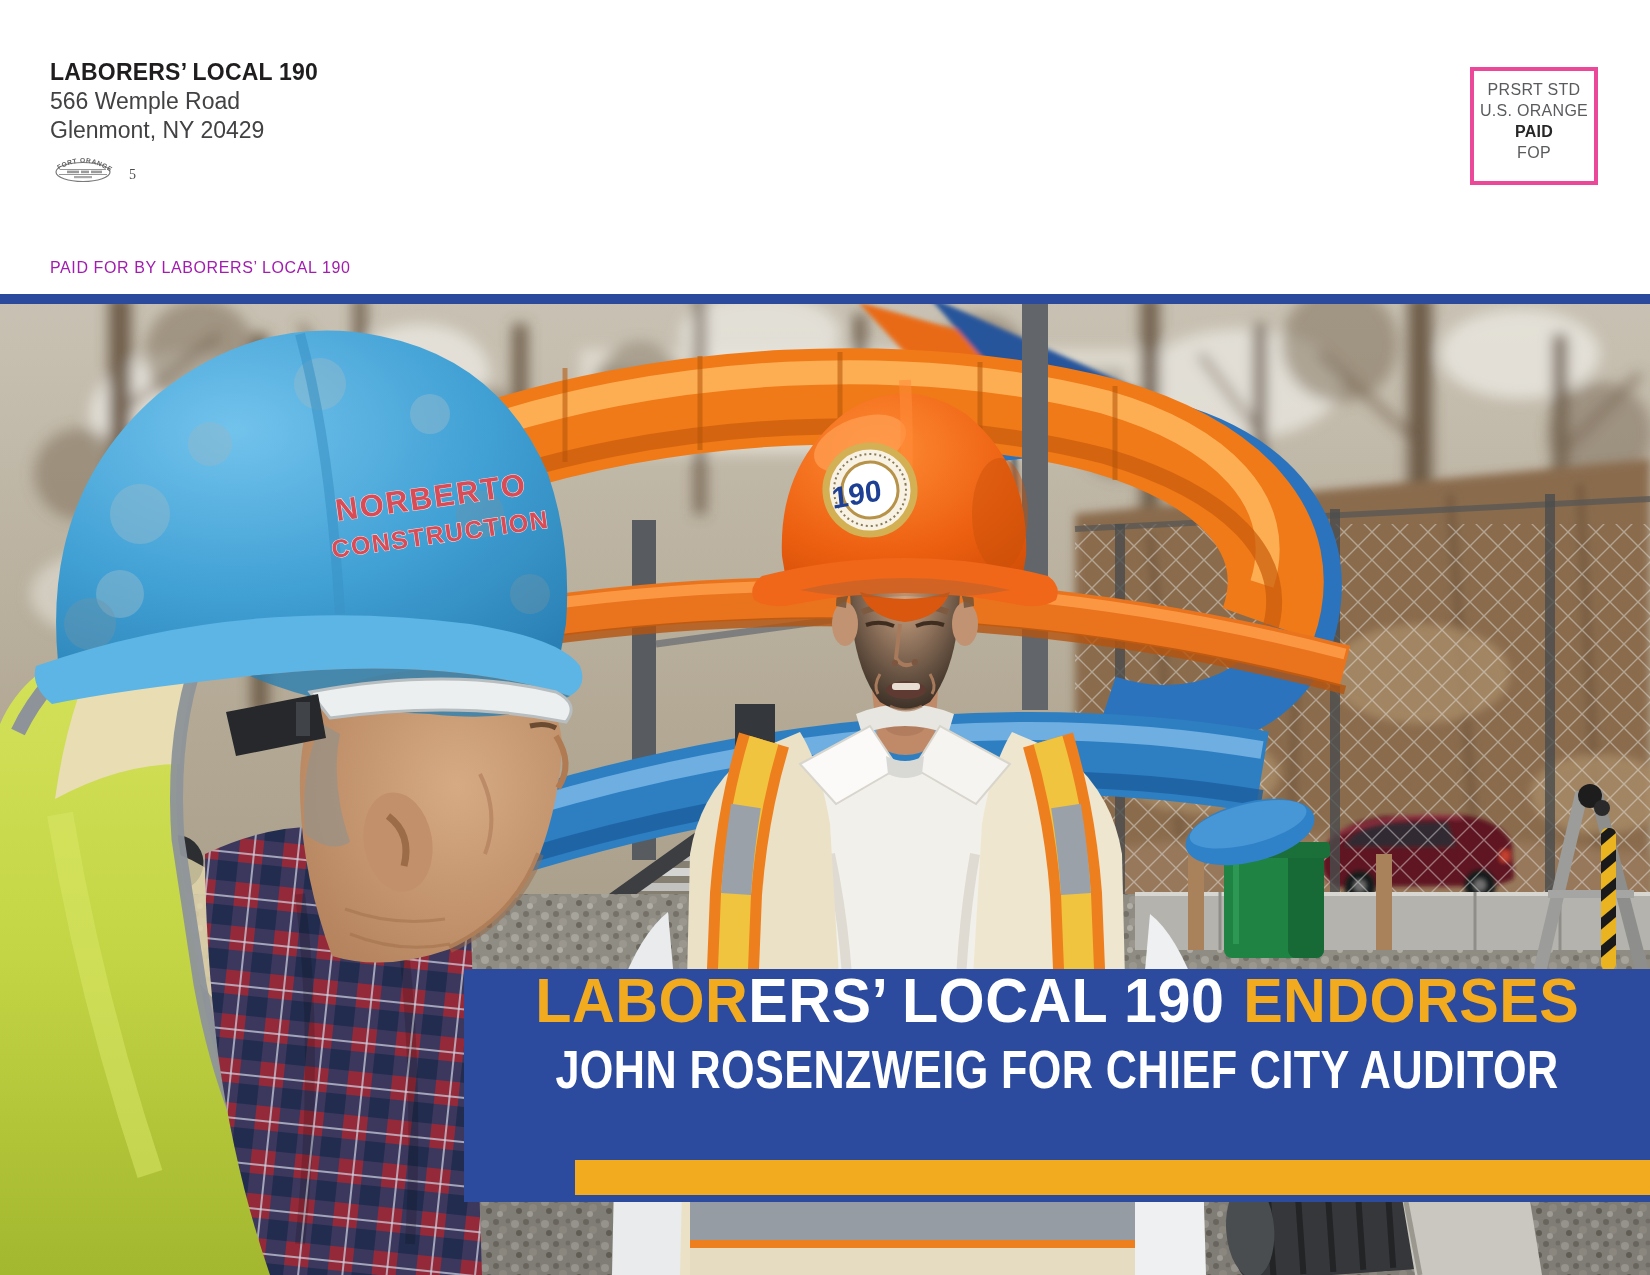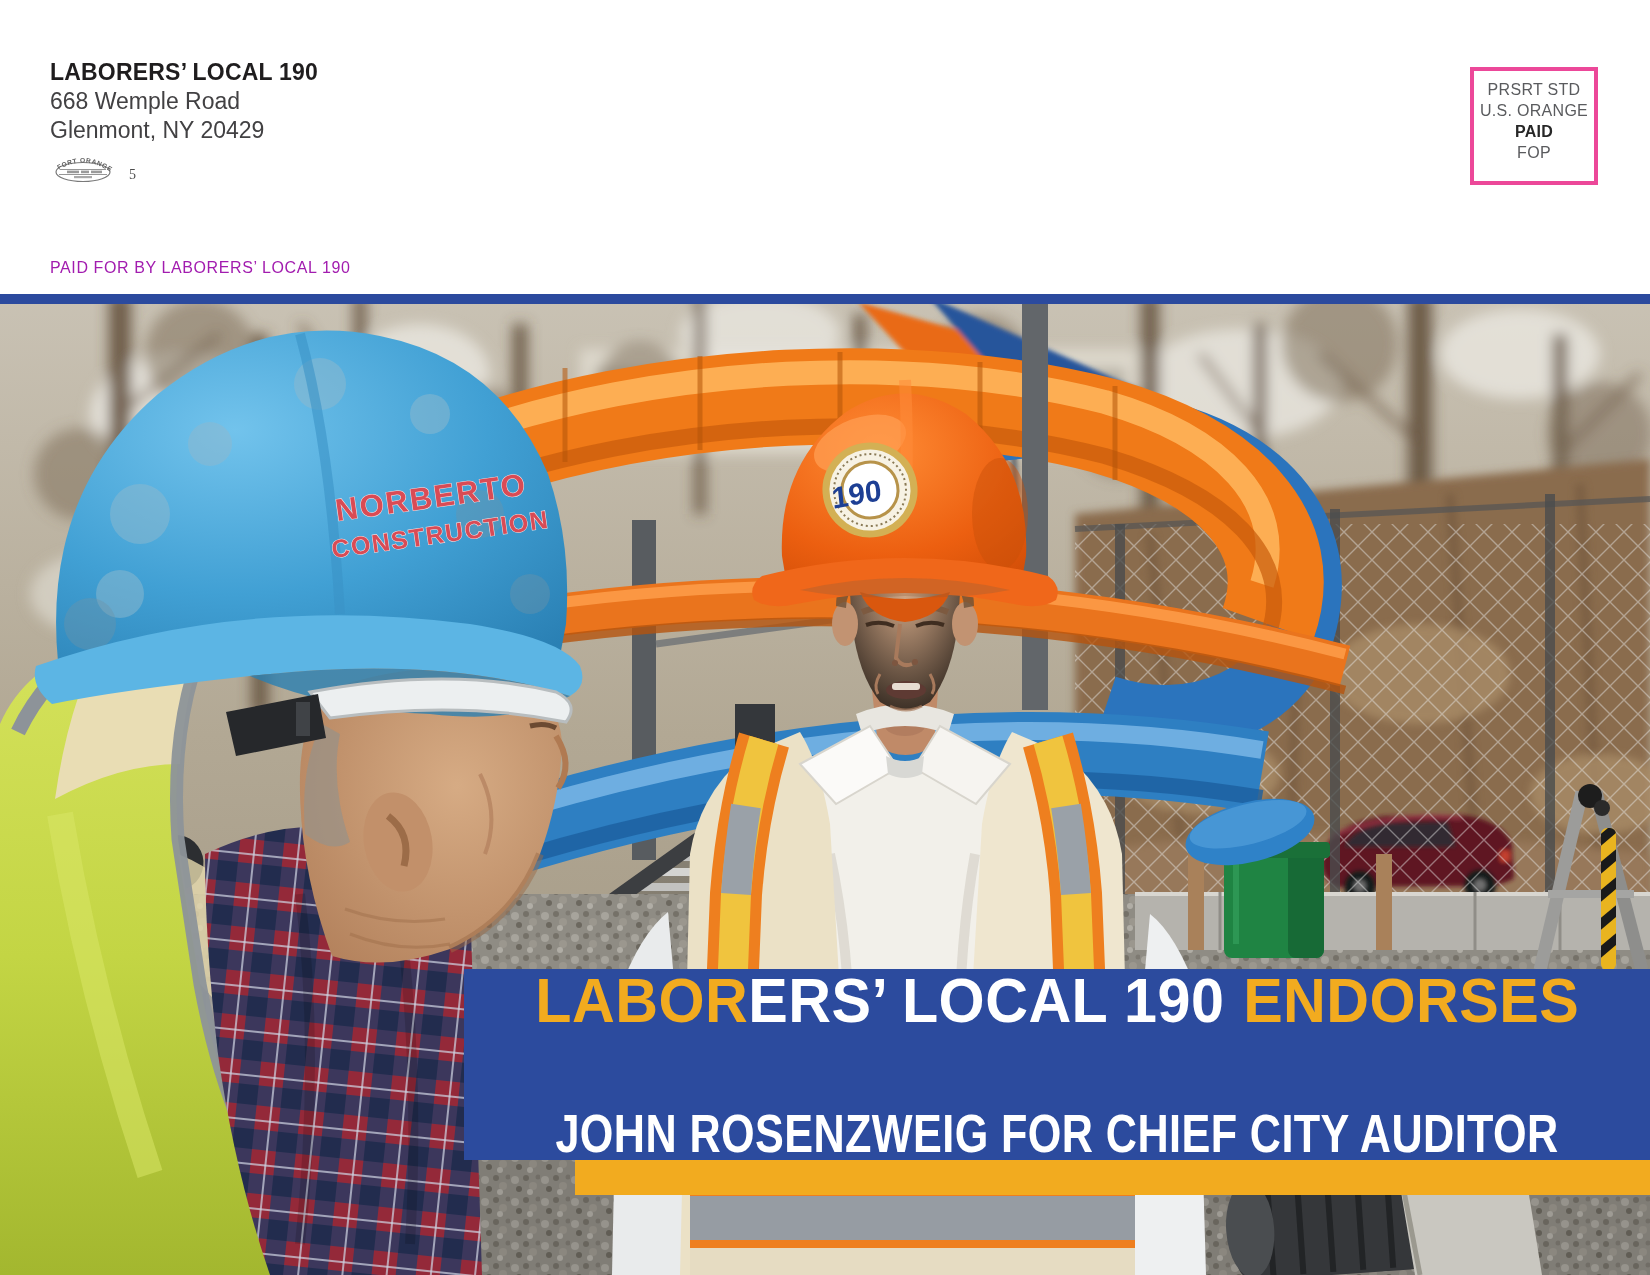--- a/index.html
+++ b/index.html
@@ -24,43 +24,43 @@
 
   .paid-for { position:absolute; left:50px; top:259px; font-size:16px; color:#a21caf; letter-spacing:.6px; }
 
   
   .photo { position:absolute; left:0; top:294px; width:1650px; height:981px; }
   .photo svg { display:block; }
   .photo text { font-family:"Liberation Sans", sans-serif; }
 
   
   .banner-blue {
-    position:absolute; left:464px; top:969px; width:1186px; height:191px;
+    position:absolute; left:464px; top:969px; width:1186px; height:233px;
     background:var(--banner-blue, #2c4b9e);
-    display:flex; flex-direction:column; align-items:center; justify-content:space-between; gap:10px;
+    display:flex; flex-direction:column; align-items:center; justify-content:flex-start; gap:10px;
   }
   .banner-line1 { white-space:nowrap; font-weight:bold; font-size:63px; line-height:1;
     color:#ffffff; transform:scaleX(.94); letter-spacing:0.5px; }
   .banner-line1 .gold { color:var(--banner-gold, #f2ab1f); }
   .banner-line1 .endorses { margin-left:20px; }
   .banner-line2 { white-space:nowrap; font-weight:bold; font-size:54px; line-height:1;
     color:#ffffff; transform:scaleX(.80); letter-spacing:0.5px; }
   .banner-gold-strip {
     position:absolute; left:575px; top:1160px; width:1075px; height:35px;
     background:var(--banner-gold, #f2ab1f);
   }
 </style>
 </head>
 <body>
 
 <div class="page">
 
   <div class="sender">
     <div class="sender-name">LABORERS’ LOCAL 190</div>
-    <div class="sender-line">668 Wemple Road</div>
+    <div class="sender-line">566 Wemple Road</div>
     <div class="sender-line">Glenmont, NY 20429</div>
     <div class="union-bug-row">
       <svg width="70" height="32" viewBox="0 0 70 32">
         <defs>
             <path id="bugarc" d="M 7,19 Q 33,2 59,19" fill="none"></path>
           </defs>
         <ellipse cx="33" cy="20" rx="27" ry="9.5" fill="none" stroke="#7a7a7a" stroke-width="1.2"></ellipse>
         <line x1="10" y1="17.5" x2="56" y2="17.5" stroke="#8a8a8a" stroke-width="0.9"></line>
         <line x1="9" y1="22.5" x2="57" y2="22.5" stroke="#8a8a8a" stroke-width="0.9"></line>
         <rect x="17" y="18.6" width="12" height="2.6" fill="#9a9a9a"></rect>

